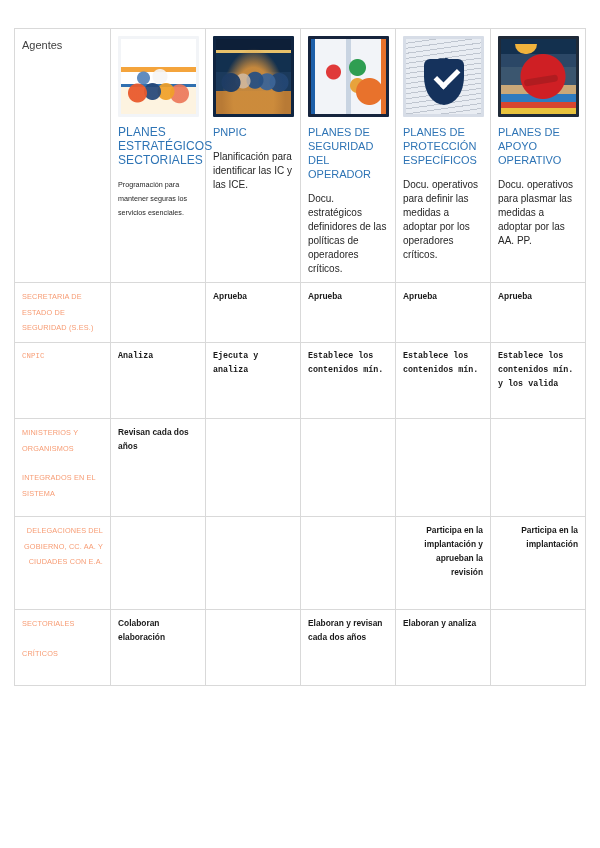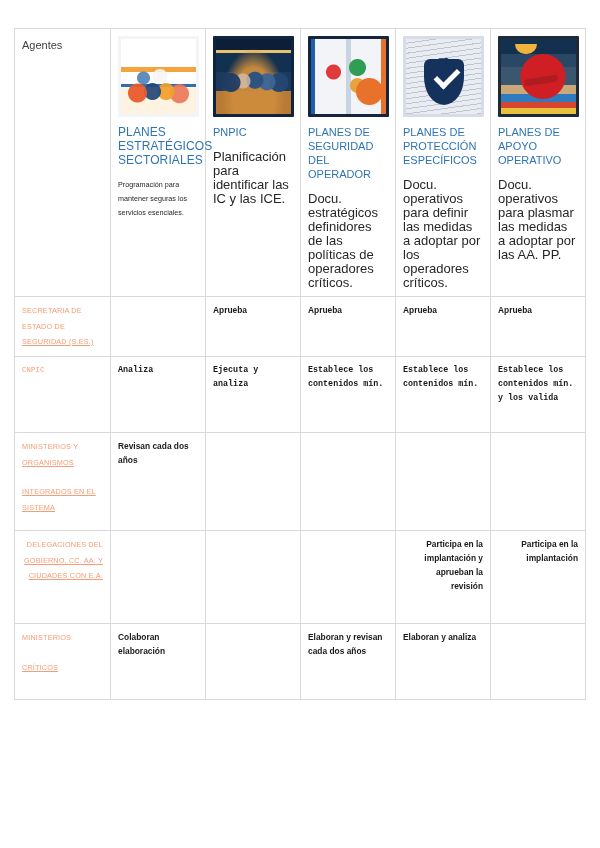--- a/index.html
+++ b/index.html
@@ -156,30 +156,30 @@
     margin-bottom: 11px;
   }
   .doc-title.small { font-size: 12px; letter-spacing: .1px; }
   .doc-title.norm  { font-size: 11px; }
 
   .doc-desc {
     color: #262626;
     line-height: 14px;
   }
   .doc-desc.small { font-size: 7.2px; margin-top: 8px; }
-  .doc-desc.norm  { font-size: 13px; }
+  .doc-desc.norm  { font-size: 10px; }
 
   
   .row-label {
     color: #f79c74;
     font-size: 7.3px;
     line-height: 15.5px;
     letter-spacing: .15px;
   }
-  .row-label .ln2 { display: block; text-decoration: underline; }
+  .row-label .ln2 { display: block; }
   .row-label .gap { display: block; height: 14px; }
 
   .cell-text {
     font-size: 8.4px;
     font-weight: bold;
     color: #1a1a1a;
     line-height: 14px;
   }
   td.mid { vertical-align: middle; }
 
@@ -341,21 +341,21 @@
           </td>
         <td class="r4">
             <div class="cell-text">Participa en la implantación</div>
           </td>
       </tr>
 
 
 
       <tr>
         <td class="r7">
-            <div class="row-label"><span>MINISTERIOS</span><span class="gap"></span><span class="ln2">CRÍTICOS</span></div>
+            <div class="row-label"><span>SECTORIALES</span><span class="gap"></span><span class="ln2">CRÍTICOS</span></div>
           </td>
         <td class="r7">
             <div class="cell-text">Colaboran elaboración</div>
           </td>
         <td class="r7">
             <div class="cell-text"></div>
           </td>
         <td class="r7">
             <div class="cell-text">Elaboran y revisan cada dos años</div>
           </td>

